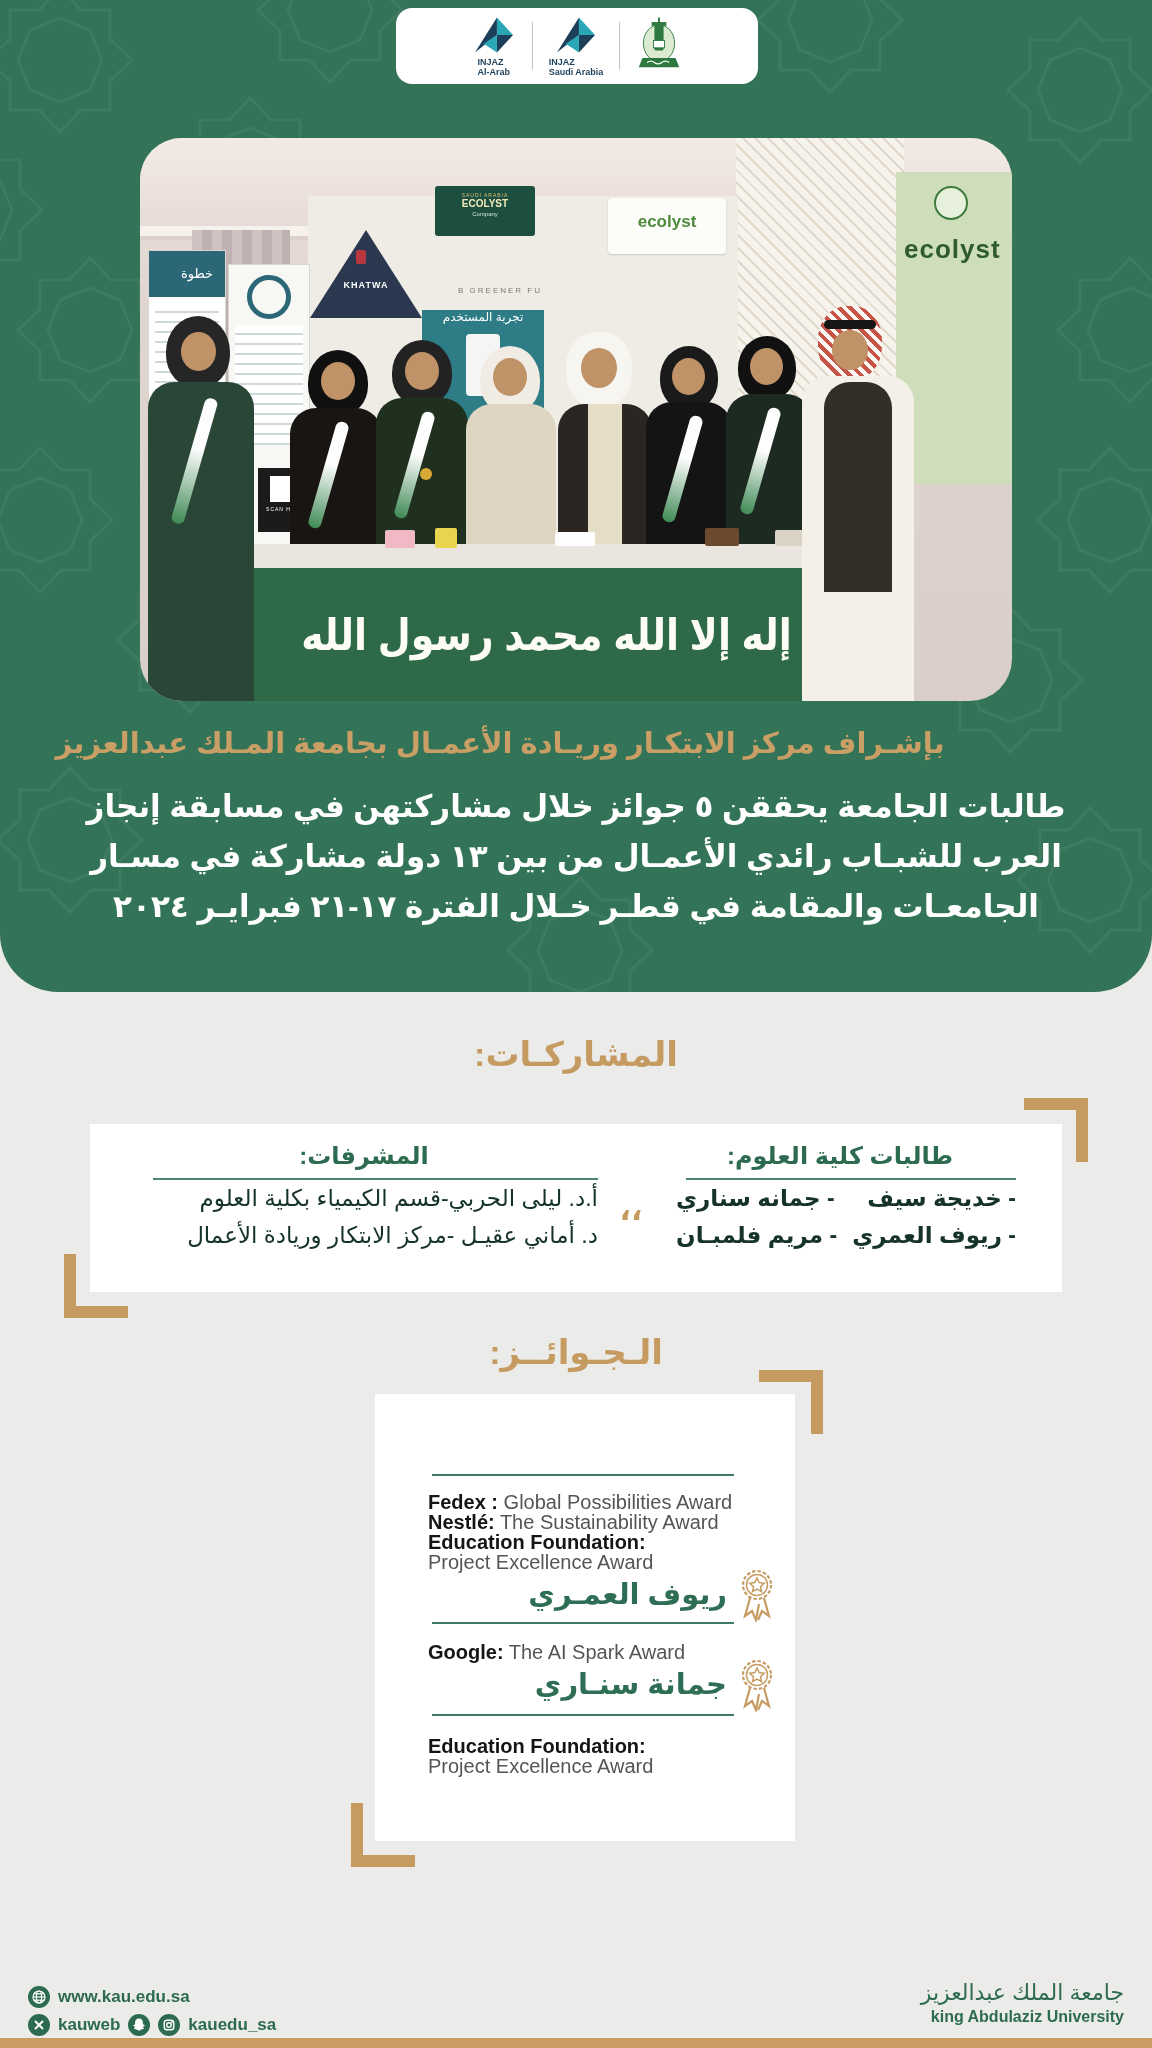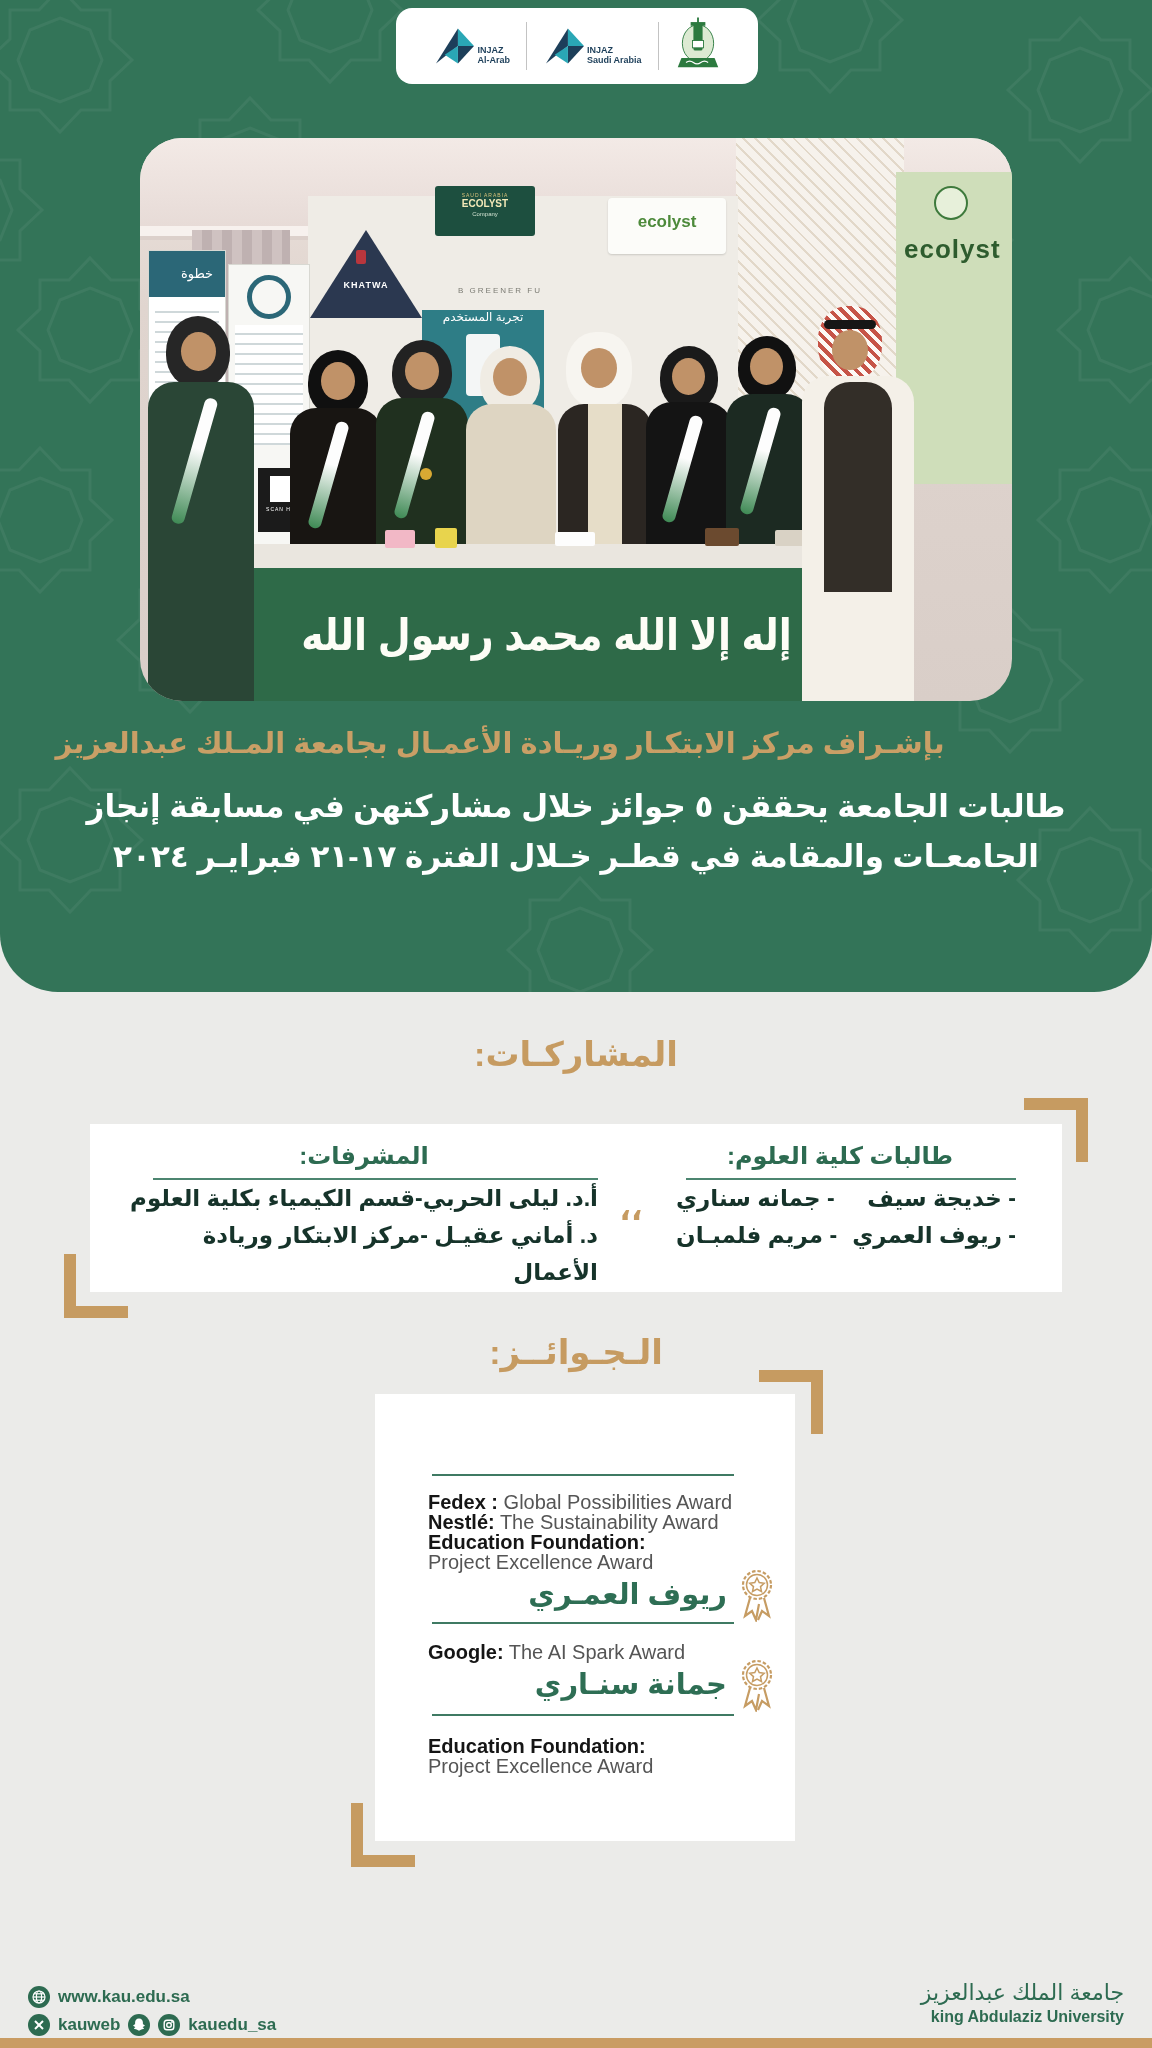--- a/index.html
+++ b/index.html
@@ -7,21 +7,21 @@
   .page{position:relative;width:1152px;height:2048px;background:#ebebe9;overflow:hidden;}
 
   
   .hero{position:absolute;left:0;top:0;width:1152px;height:992px;background:#337458;
         border-bottom-left-radius:58px;border-bottom-right-radius:58px;}
   .hero svg.pattern{position:absolute;left:0;top:0;}
 
   
   .logo-card{position:absolute;left:396px;top:8px;width:362px;height:76px;background:#fff;
              border-radius:16px;display:flex;align-items:center;justify-content:center;gap:16px;}
-  .logo-block{display:flex;flex-direction:row;align-items:flex-end;}
+  .logo-block{display:flex;flex-direction:column;align-items:center;}
   .logo-text{font-size:9px;font-weight:bold;color:#1d3f5a;line-height:10px;margin-top:3px;}
   .logo-div{width:1px;height:48px;background:#c3c3c3;}
 
   
   .photo{position:absolute;left:140px;top:138px;width:872px;height:563px;border-radius:42px;
          overflow:hidden;background:linear-gradient(#ece2dc 0%,#e0d5cf 30%,#d9cec8 100%);}
   .ph{position:absolute;}
   .ph-ceiling{left:0;top:0;width:872px;height:95px;background:linear-gradient(#f3eae6,#e6dad6);}
   .ph-cornice{left:0;top:88px;width:872px;height:10px;background:#f7f1ee;box-shadow:0 4px 0 #dcd0cb;}
   .ph-curtain{left:52px;top:92px;width:98px;height:340px;
@@ -96,21 +96,21 @@
   .col-students{width:352px;}
   .col-quote{width:66px;text-align:center;color:#c69b61;font-size:30px;font-weight:bold;padding-top:52px;}
   .col-sup{flex:1;}
   .p-title{color:#2d6b51;font-size:24px;font-weight:bold;line-height:32px;text-align:center;}
   .p-rule{border-top:2px solid #4c8570;margin-top:6px;}
   .rule-students{width:330px;}
   .rule-sup{width:445px;}
   .p-row{display:flex;justify-content:space-between;width:340px;color:#16332a;font-size:23px;
       font-weight:bold;line-height:37px;}
   .p-row:first-of-type{margin-top:10px;}
-  .sup-line{color:#16332a;font-size:23px;font-weight:bold;line-height:37px;text-align:right;}
+  .sup-line{color:#16332a;font-size:23px;font-weight:normal;line-height:37px;text-align:right;}
   .sup-line:first-of-type{margin-top:10px;}
 
   
   .a-card{left:375px;top:1394px;width:420px;height:447px;}
   .aw-name{position:absolute;right:14px;display:flex;direction:rtl;align-items:center;gap:6px;}
   .aw-name .nm{color:#2e6e54;font-size:29px;font-weight:bold;}
   .aw-rule{position:absolute;left:57px;width:302px;border-top:2px solid #3f7a63;}
   .aw-text{position:absolute;left:53px;font-size:20px;line-height:20px;color:#555;}
   .aw-text b{color:#151515;}
   .n1{top:24px;} .r1{top:80px;} .t1{top:98px;}
@@ -300,20 +300,21 @@
         <div class="item" style="left:684px;top:182px;width:52px;height:9px;background:#161616;border-radius:5px;"></div>
         <div class="face" style="left:692px;top:192px;width:36px;height:40px;"></div>
         <div class="torso" style="left:662px;top:238px;width:112px;height:325px;background:#f4f0e8;"></div>
         <div class="torso" style="left:684px;top:244px;width:68px;height:210px;background:#332e28;"></div>
       </div>
     </div>
 
     <div class="supervision" dir="rtl">بإشـراف مركز الابتكـار وريـادة الأعمـال بجامعة المـلك عبدالعزيز</div>
     <div class="hero-body" dir="rtl">
       <div>طالبات الجامعة يحققن ٥ جوائز خلال مشاركتهن في مسابقة إنجاز</div>
+      <div>العرب للشبـاب رائدي الأعمـال من بين ١٣ دولة مشاركة في مسـار</div>
       <div>الجامعـات والمقامة في قطـر خـلال الفترة ١٧-٢١ فبرايـر ٢٠٢٤</div>
     </div>
   </div>
 
   <div class="gold-heading hd-participants" dir="rtl">المشاركـات:</div>
 
   <div class="card p-card">
     <div class="corner corner-tr" style="right:-26px;top:-26px;"></div>
     <div class="corner corner-bl" style="left:-26px;bottom:-26px;"></div>
     <div class="p-inner">

